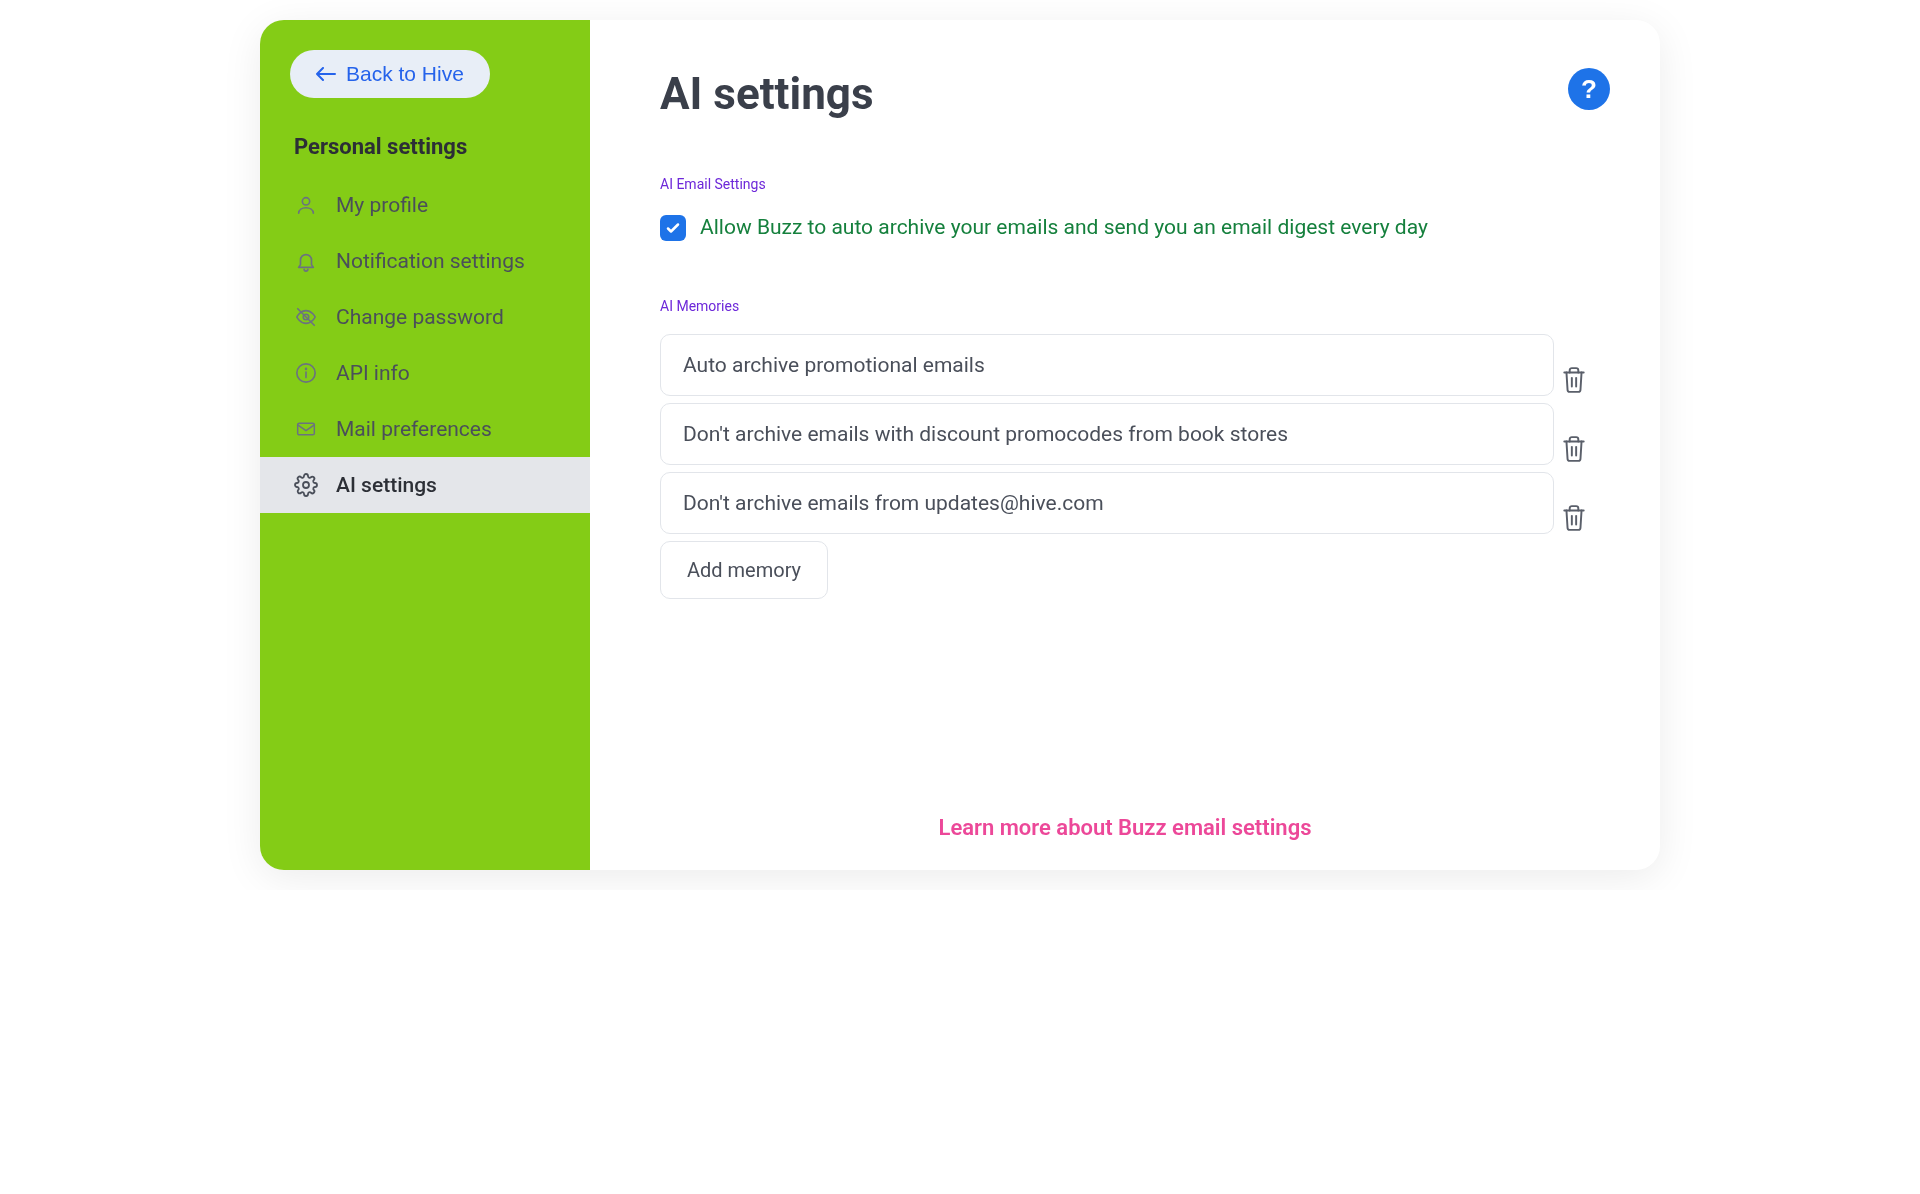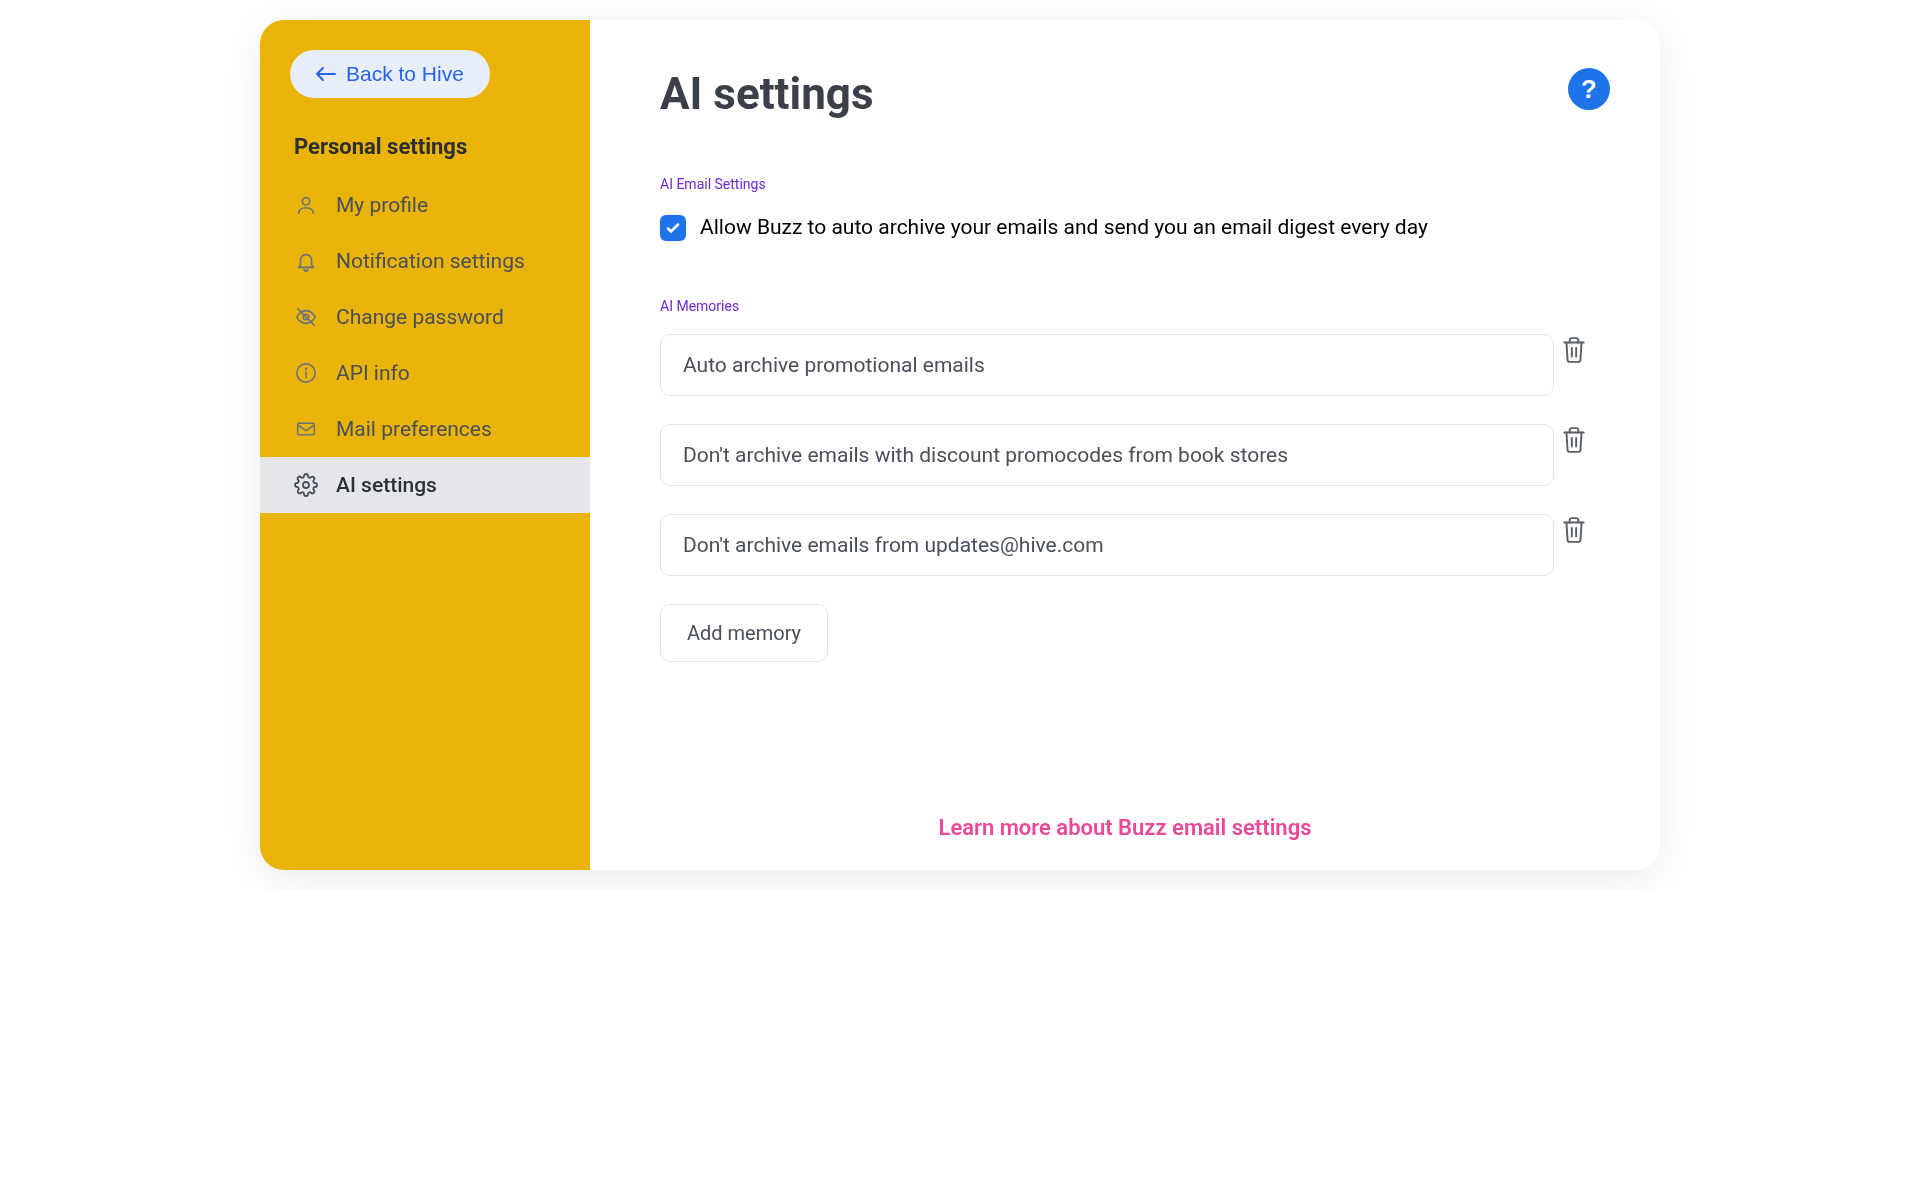--- a/index.html
+++ b/index.html
@@ -19,21 +19,21 @@
       width: 1400px;
       height: 850px;
       background: #fff;
       border-radius: 24px;
       box-shadow: 0 8px 40px rgba(0,0,0,0.08);
       display: flex;
       overflow: hidden;
     }
     .sidebar {
       width: 330px;
-      background: #eab308;
+      background: #84cc16;
       padding: 30px 0;
       flex-shrink: 0;
     }
     .back-button {
       display: inline-flex;
       align-items: center;
       gap: 10px;
       background: #e8eef7;
       color: #2563eb;
       border: none;
@@ -135,29 +135,29 @@
       margin-top: 3px;
       cursor: pointer;
     }
     .checkbox svg {
       width: 16px;
       height: 16px;
       color: #fff;
     }
     .checkbox-label {
       font-size: 21px;
-      color: #000000;
+      color: #15803d;
       line-height: 1.45;
       max-width: 760px;
     }
     .memory-row {
       display: flex;
-      align-items: flex-start;
+      align-items: flex-end;
       gap: 4px;
-      margin-bottom: 28px;
+      margin-bottom: 7px;
     }
     .memory-input {
       flex: 1;
       border: 1px solid #e2e5ea;
       border-radius: 10px;
       padding: 18px 22px;
       font-size: 21px;
       color: #4a4f5a;
       background: #fff;
       font-family: inherit;

